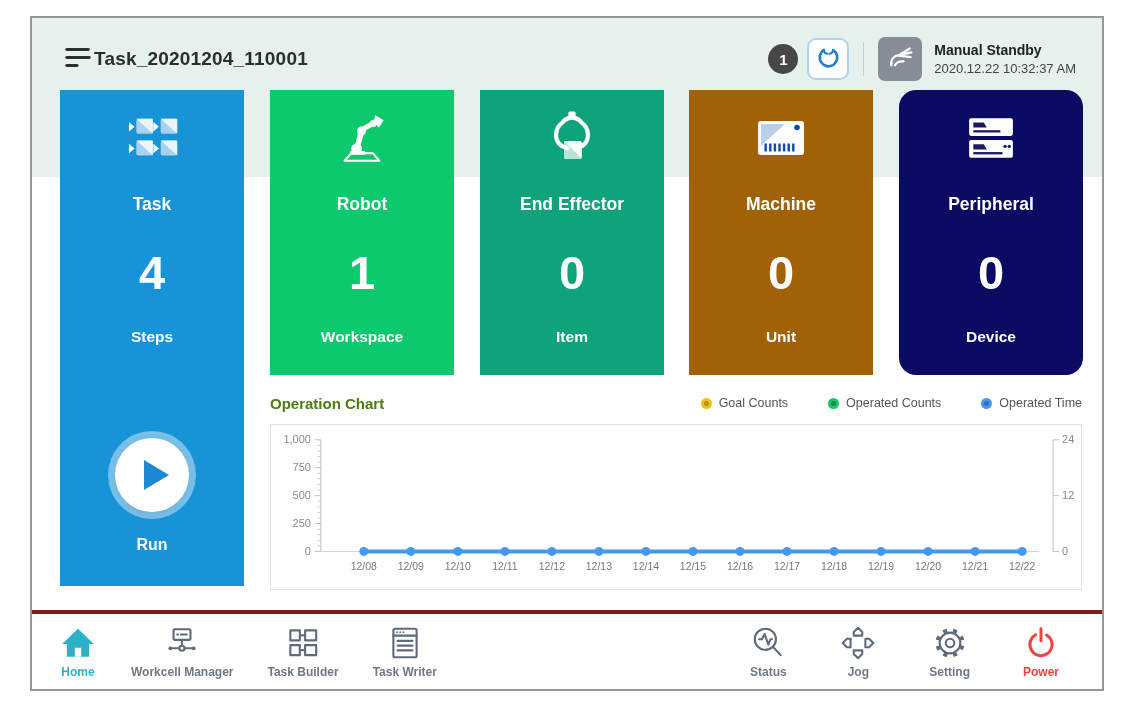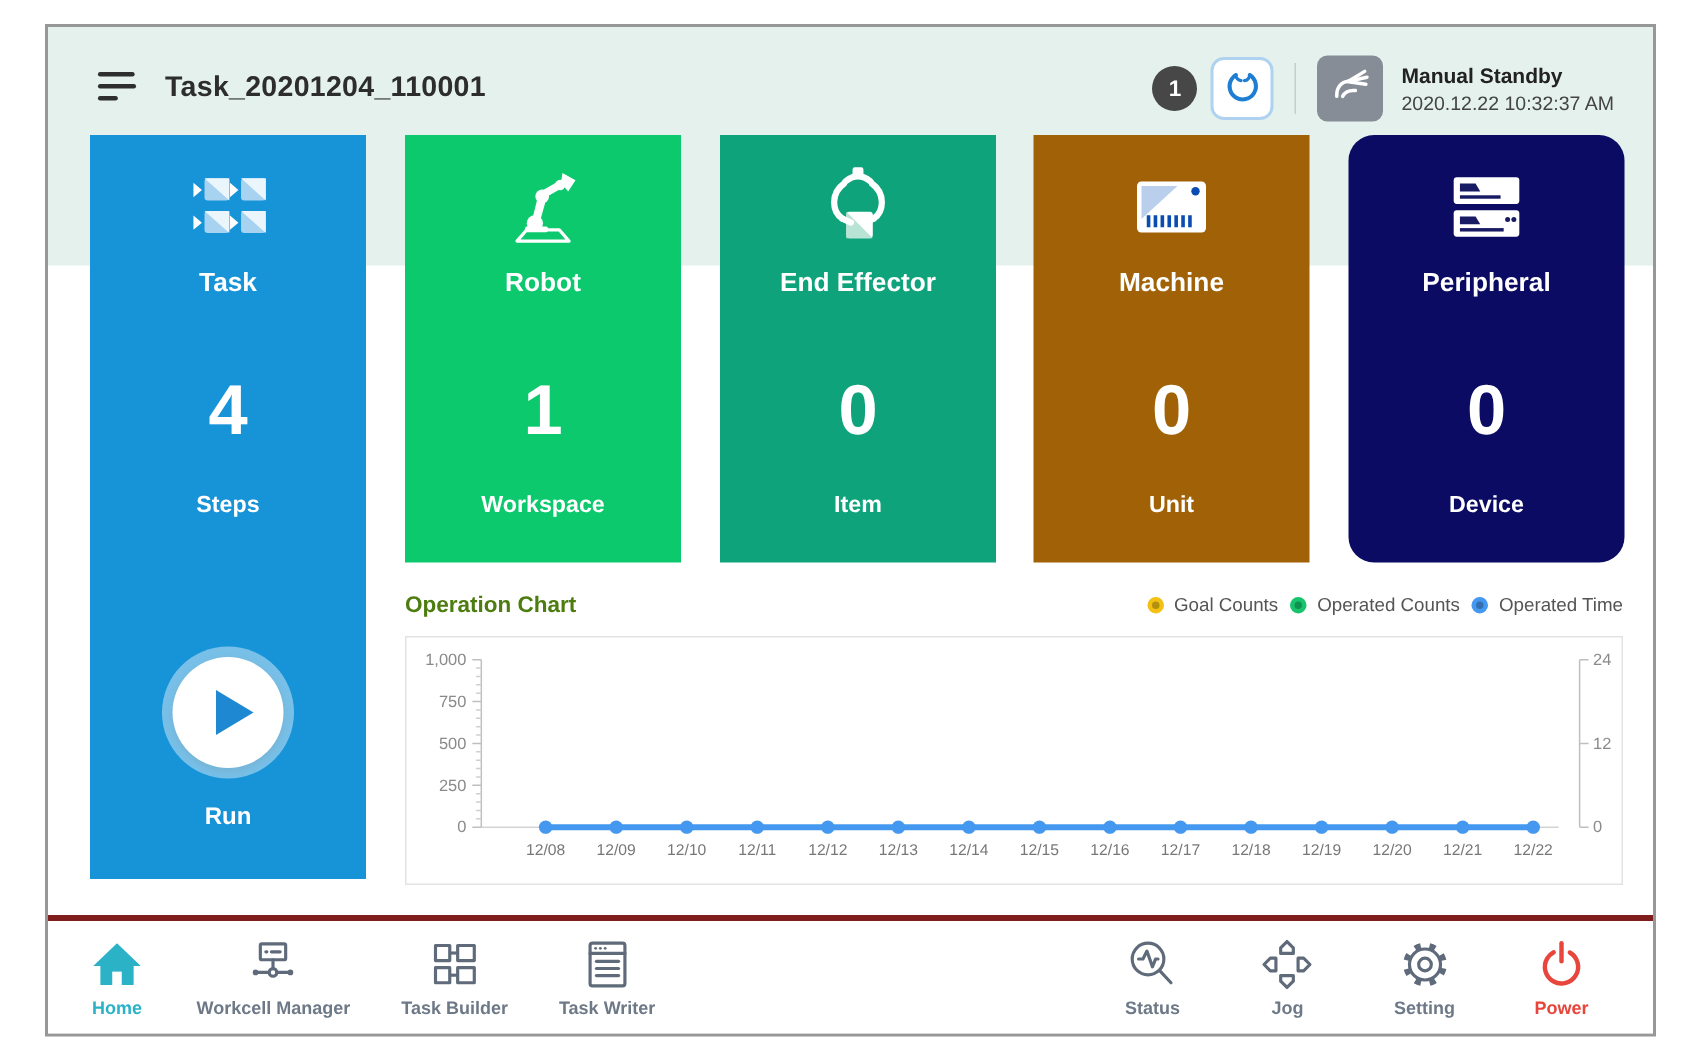--- a/index.html
+++ b/index.html
@@ -1,44 +1,44 @@
 <!DOCTYPE html>
 <html style="--accent_cyan: #2cb2c7; --power_red: #e8453c; --run_blue: #1e88d2; --nav_gray: #6e7988; --header_band: #e4f1ed; --title_text: #2d2d2d;"><head>
 <meta charset="utf-8">
 <style>
   html,body{margin:0;padding:0;}
   body{width:1134px;height:708px;background:#ffffff;font-family:"Liberation Sans",sans-serif;overflow:hidden;position:relative;}
   .frame{position:absolute;left:30px;top:16px;width:1074px;height:675px;border:2px solid #979797;background:#fff;box-sizing:border-box;overflow:hidden;}
   .header-band{position:absolute;left:0;top:0;width:100%;height:159px;background:var(--header_band,#e4f1ed);}
   .header-bar{position:absolute;left:0;top:12px;width:100%;height:58px;display:flex;align-items:center;padding:0 26px 0 30px;box-sizing:border-box;}
   .hamburger{background:none;border:none;padding:2px;cursor:pointer;display:flex;align-items:center;}
-  .title{margin-left:16px;font-size:19px;font-weight:bold;color:var(--title_text,#2d2d2d);letter-spacing:.2px;}
+  .title{font-size:19px;font-weight:bold;color:var(--title_text,#2d2d2d);letter-spacing:.2px;}
   .spacer{flex:1;}
   .badge{width:30px;height:30px;border-radius:50%;background:#474747;color:#fff;font-size:15px;font-weight:bold;display:flex;align-items:center;justify-content:center;margin-right:9px;}
   .gripper-btn{width:42px;height:42px;border:2px solid #aed2f0;border-radius:9px;background:#fff;display:flex;align-items:center;justify-content:center;padding:0;cursor:pointer;box-sizing:border-box;}
   .vdiv{width:1px;height:34px;background:#c2cfcc;margin:0 14px;}
   .mode-tile{width:44px;height:44px;border-radius:7px;background:#868d96;display:flex;align-items:center;justify-content:center;cursor:pointer;}
   .status-text{margin-left:12px;}
   .status-title{font-size:14px;font-weight:bold;color:#222;}
   .status-time{font-size:13px;color:#444;margin-top:3px;}
 
   .card{position:absolute;top:72px;width:184px;height:285px;cursor:pointer;}
   .card.tall{height:496px;}
   .card-icon{position:absolute;top:18px;left:0;width:100%;height:60px;display:flex;align-items:center;justify-content:center;}
-  .card-label{position:absolute;top:88px;left:0;width:100%;text-align:center;font-size:17.5px;font-weight:bold;color:#fff;}
+  .card-label{position:absolute;top:104px;left:0;width:100%;text-align:center;font-size:17.5px;font-weight:bold;color:#fff;}
   .card-value{position:absolute;top:157px;left:0;width:100%;text-align:center;font-size:47px;font-weight:bold;color:#fff;line-height:52px;}
   .card-unit{position:absolute;top:238px;left:0;width:100%;text-align:center;font-size:15.5px;font-weight:bold;color:#fff;}
   .card-run{position:absolute;top:348px;left:0;width:100%;display:flex;flex-direction:column;align-items:center;}
   .run-circle{width:74px;height:74px;border-radius:50%;background:#fff;box-shadow:0 0 0 7px rgba(255,255,255,.42),0 2px 6px rgba(0,0,0,.18);display:flex;align-items:center;justify-content:center;}
   .run-play{width:0;height:0;border-left:25px solid var(--run_blue,#1e88d2);border-top:15px solid transparent;border-bottom:15px solid transparent;margin-left:8px;}
   .run-label{margin-top:24px;font-size:16px;font-weight:bold;color:#fff;}
 
   .chart-head{position:absolute;left:238px;top:374px;width:812px;height:22px;display:flex;align-items:center;justify-content:space-between;}
   .chart-title{font-size:15px;font-weight:bold;color:#4d7c0f;}
-  .legend{display:flex;align-items:center;gap:8px;}
+  .legend{display:flex;align-items:center;gap:40px;}
   .legend-item{display:flex;align-items:center;gap:7px;cursor:pointer;}
   .legend-dot{width:11px;height:11px;border-radius:50%;position:relative;display:inline-block;}
   .legend-dot::after{content:"";position:absolute;inset:3px;border-radius:50%;background:rgba(0,0,0,.26);}
   .legend-label{font-size:12.5px;color:#555;}
   .chart-box{position:absolute;left:238px;top:406px;width:812px;height:166px;border:1px solid #e3e3e3;box-sizing:border-box;background:#fff;}
   .chart-canvas{width:100%;height:100%;}
   svg text{font-family:"Liberation Sans",sans-serif;}
 
   .nav{position:absolute;left:0;bottom:0;width:100%;height:79px;border-top:4px solid #7f1d1d;display:flex;align-items:center;justify-content:space-between;padding:0 16px 0 10px;box-sizing:border-box;background:#fff;}
   .nav-group{display:flex;align-items:flex-end;}

